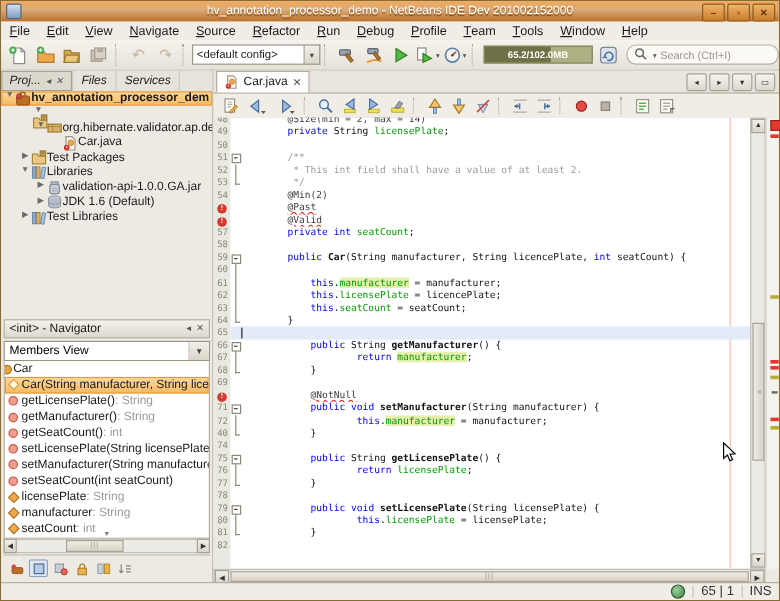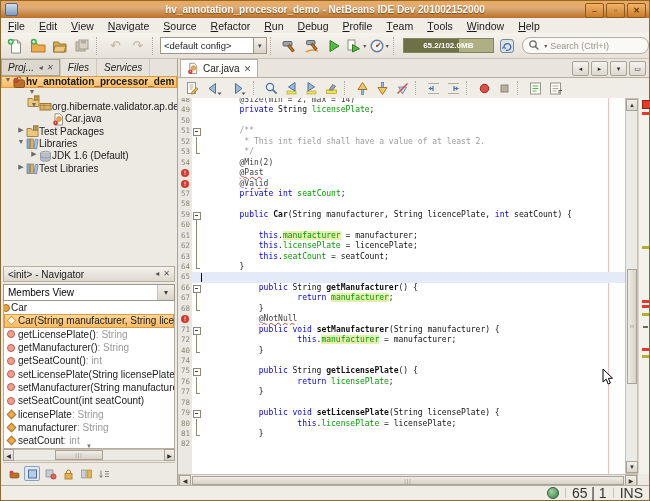--- a/index.html
+++ b/index.html
@@ -5,21 +5,21 @@
   html,body{margin:0;padding:0;}
   body{width:650px;height:501px;position:relative;overflow:hidden;
        font-family:"Liberation Sans",sans-serif;background:#EDEAE4;
        -webkit-font-smoothing:antialiased;}
   #frame{position:absolute;inset:0;border:1px solid #8a6a33;box-sizing:border-box;}
 
   
   #titlebar{position:absolute;left:0;top:0;right:0;height:17px;
     background:linear-gradient(#F0A958,#D0823399 40%,#BC7026);display:flex;align-items:center;}
   #title-text{position:absolute;left:0;right:0;text-align:center;color:#fff;
-    font-size:10px;font-weight:bold;text-shadow:0 1px 1px #7a4a10;}
+    font-size:10px;font-weight:normal;text-shadow:0 1px 1px #7a4a10;}
   .appicon{width:11px;height:11px;margin-left:4px;border-radius:2px;
     background:linear-gradient(#cfe0f0,#7e9cc0);border:1px solid #51688a;z-index:2;}
   #winbtns{position:absolute;right:3px;top:2px;display:flex;gap:2px;z-index:2;}
   .winbtn{width:17px;height:13px;border:1px solid #8F5A18;border-radius:2px;
     background:linear-gradient(#F2B368,#C97E2C);color:#5b3408;font-size:8px;font-weight:bold;
     display:flex;align-items:center;justify-content:center;line-height:1;}
 
   
   #menubar{position:absolute;left:0;top:17px;right:0;height:15px;background:#F0EDE7;
     border-bottom:1px solid #DAD5CA;display:flex;align-items:center;font-size:10.5px;color:#1a1a1a;}
@@ -138,21 +138,21 @@
   #stripe{position:absolute;left:460px;right:0;top:39px;bottom:12px;background:#F4F2EC;border-left:1px solid #DAD5CA;box-sizing:border-box;}
   .smark{position:absolute;left:3px;width:7px;height:3px;}
   .smark.red{background:#E23B2E;}
   .smark.olive{background:#B5AD33;}
   .smark.dark{background:#6b6b5a;height:2px;width:5px;left:4px;}
   #stripe-top{position:absolute;left:3px;top:2px;width:7px;height:7px;background:#E23B2E;border:1px solid #9e1f16;}
   #ehscroll{position:absolute;left:0;width:460px;bottom:0;height:12px;}
 
   
   #statusbar{position:absolute;left:0;right:0;bottom:0;height:14px;background:#F0EDE7;
-    border-top:1px solid #B5AEA0;display:flex;align-items:center;font-size:14px;color:#333;}
+    border-top:1px solid #B5AEA0;display:flex;align-items:center;font-size:11px;color:#333;}
   #statusbar .sp{flex:1;}
   .st-sep{width:1px;height:10px;background:#C9C3B7;margin:0 6px;}
   #st-icon{width:10px;height:10px;border-radius:50%;background:radial-gradient(circle at 35% 35%,#9fd49f,#3E7E46);border:1px solid #2c5c33;}
 
   #cursor{position:absolute;left:601px;top:367px;z-index:50;pointer-events:none;}
 </style>
 </head>
 <body>
 
 <div id="frame">
@@ -347,20 +347,31 @@
         <div class="trow" style="padding-left: 15px;">
           <span class="texp">▼</span>
           <span class="ticon">
             <svg width="13" height="13" viewBox="0 0 13 13">
               <rect x="1" y="2" width="3" height="9.5" fill="#8FA8C8" stroke="#5F7FA6" stroke-width=".7"></rect>
               <rect x="4.4" y="2" width="3" height="9.5" fill="#D9B169" stroke="#9C7A33" stroke-width=".7"></rect>
               <rect x="8.6" y="2.4" width="2.8" height="9.3" fill="#AEC2D8" stroke="#5F7FA6" stroke-width=".7" transform="rotate(9 10 7)"></rect>
             </svg>
           </span>
           <span class="tlabel">Libraries</span>
+        </div>
+        <div class="trow" style="padding-left: 28px;">
+          <span class="texp">▶</span>
+          <span class="ticon">
+            <svg width="13" height="13" viewBox="0 0 13 13">
+              <rect x="2.5" y="3.5" width="8" height="8" rx="2.4" fill="#CCD1D9" stroke="#7D8694"></rect>
+              <rect x="3.5" y="1.5" width="6" height="2.4" fill="#AEB6C2" stroke="#7D8694" stroke-width=".7"></rect>
+              <path d="M4 7h5M4 9h5" stroke="#8e97a4" stroke-width=".6"></path>
+            </svg>
+          </span>
+          <span class="tlabel">validation-api-1.0.0.GA.jar</span>
         </div>
         <div class="trow" style="padding-left: 28px;">
           <span class="texp">▶</span>
           <span class="ticon">
             <svg width="13" height="13" viewBox="0 0 13 13">
               <ellipse cx="6.5" cy="3" rx="5" ry="1.7" fill="#C9CED6" stroke="#7D8694" stroke-width=".7"></ellipse>
               <path d="M1.5 3v6.5c0 1 2.2 1.8 5 1.8s5-.8 5-1.8V3" fill="#B8BEC8" stroke="#7D8694" stroke-width=".7"></path>
               <path d="M1.5 6.3c0 1 2.2 1.7 5 1.7s5-.7 5-1.7" fill="none" stroke="#7D8694" stroke-width=".6"></path>
             </svg>
           </span>
@@ -763,20 +774,25 @@
               <i></i>
             </span>
             <pre class="ccode"><span class="tk-d">                    </span><span class="tk-k">return</span><span class="tk-d"> </span><span class="tk-h">manufacturer</span><span class="tk-d">;</span></pre>
           </div>
           <div class="crow">
             <span class="cnum">68</span>
             <span class="cfold f-e">
               <i></i>
             </span>
             <pre class="ccode"><span class="tk-d">            }</span></pre>
+          </div>
+          <div class="crow">
+            <span class="cnum">69</span>
+            <span class="cfold"></span>
+            <pre class="ccode"></pre>
           </div>
           <div class="crow">
             <span class="cnum" style="text-align: center; padding-right: 0px;"><span class="cerr">!</span></span>
             <span class="cfold"></span>
             <pre class="ccode"><span class="tk-d">            </span><span class="tk-ae">@NotNull</span></pre>
           </div>
           <div class="crow">
             <span class="cnum">71</span>
             <span class="cfold f-s">
               <i></i>

